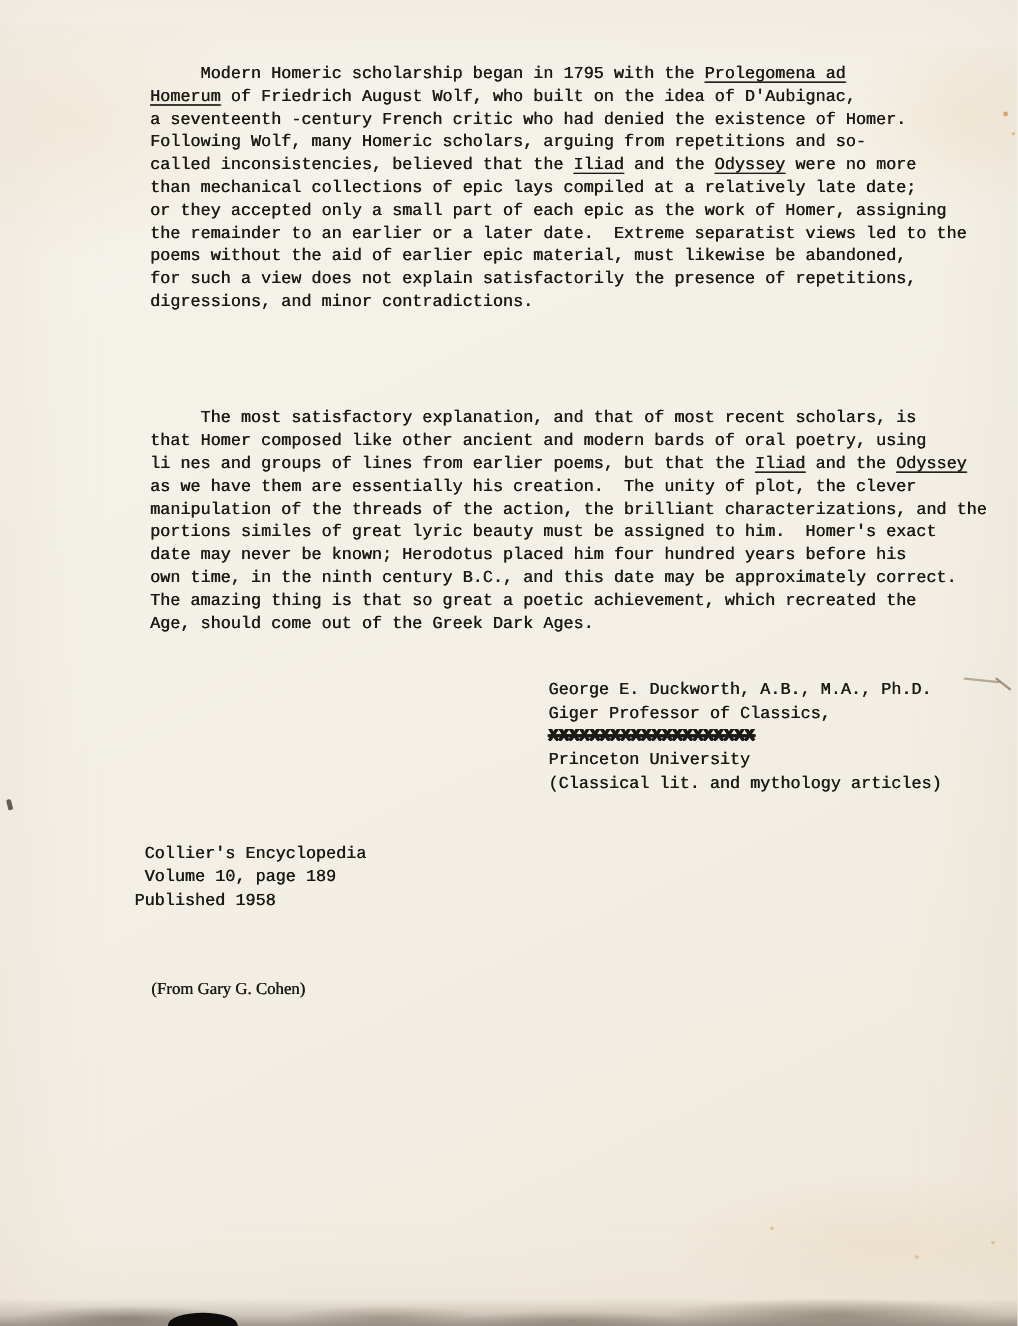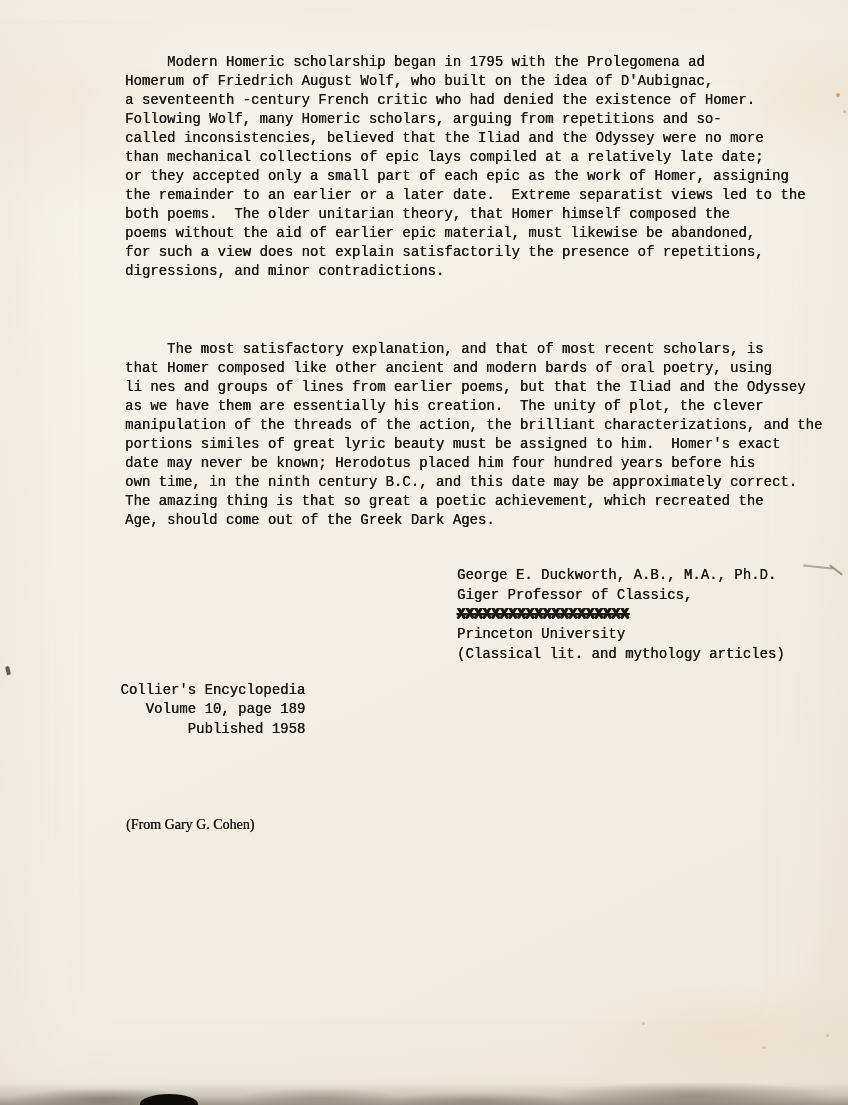--- a/index.html
+++ b/index.html
@@ -5,21 +5,21 @@
   html,body { margin:0; padding:0; }
   body {
     width:848px; height:1105px; position:relative; overflow:hidden;
     background: linear-gradient(155deg,#f6f3ec 0%,#f3efe6 55%,#efe8da 100%);
     font-family:"Liberation Mono","DejaVu Sans Mono",monospace;
     color:#1c1a17;
   }
   .vignette { position:absolute; inset:0; box-shadow: inset 0 0 90px rgba(190,170,130,.16); pointer-events:none; }
   .tblock { position:absolute; font-size:14px; line-height:19px; text-shadow:0.35px 0 0 currentColor; }
   .tline { white-space:pre; }
-  .u { text-underline-offset:3px; text-decoration-thickness:1.4px; }
+  .u { text-decoration:underline; text-underline-offset:3px; text-decoration-thickness:1.4px; }
   .struck {
     font-weight:bold; letter-spacing:0.2px;
     text-decoration:line-through; text-decoration-thickness:2px;
     text-shadow:0.8px 0 currentColor,-0.6px 0 currentColor,0 0.5px currentColor;
   }
   #sig-block { line-height:19.7px; }
   #source-block { line-height:19.4px; }
   
   .stain { position:absolute; pointer-events:none; }
   .stain-tl { left:0; top:20px; width:220px; height:200px;
@@ -73,21 +73,20 @@
 
 <div class="tblock" id="para1" style="left:125px; top:53px;">
     <div class="tline"><span>     Modern Homeric scholarship began in 1795 with the </span><span class="u">Prolegomena ad</span></div>
     <div class="tline"><span class="u">Homerum</span><span> of Friedrich August Wolf, who built on the idea of D'Aubignac,</span></div>
     <div class="tline"><span>a seventeenth -century French critic who had denied the existence of Homer.</span></div>
     <div class="tline"><span>Following Wolf, many Homeric scholars, arguing from repetitions and so-</span></div>
     <div class="tline"><span>called inconsistencies, believed that the </span><span class="u">Iliad</span><span> and the </span><span class="u">Odyssey</span><span> were no more</span></div>
     <div class="tline"><span>than mechanical collections of epic lays compiled at a relatively late date;</span></div>
     <div class="tline"><span>or they accepted only a small part of each epic as the work of Homer, assigning</span></div>
     <div class="tline"><span>the remainder to an earlier or a later date.  Extreme separatist views led to the</span></div>
-    <div class="tline"><span>both poems.  The older unitarian theory, that Homer himself composed the</span></div>
     <div class="tline"><span>poems without the aid of earlier epic material, must likewise be abandoned,</span></div>
     <div class="tline"><span>for such a view does not explain satisfactorily the presence of repetitions,</span></div>
     <div class="tline"><span>digressions, and minor contradictions.</span></div>
   </div>
 
 <div class="tblock" id="para2" style="left:125px; top:340px;">
     <div class="tline"><span>     The most satisfactory explanation, and that of most recent scholars, is</span></div>
     <div class="tline"><span>that Homer composed like other ancient and modern bards of oral poetry, using</span></div>
     <div class="tline"><span>li nes and groups of lines from earlier poems, but that the </span><span class="u">Iliad</span><span> and the </span><span class="u">Odyssey</span></div>
     <div class="tline"><span>as we have them are essentially his creation.  The unity of plot, the clever</span></div>
@@ -100,21 +99,21 @@
   </div>
 
 <div class="tblock" id="sig-block" style="left:457px; top:566px;">
     <div class="tline"><span>George E. Duckworth, A.B., M.A., Ph.D.</span></div>
     <div class="tline"><span>Giger Professor of Classics,</span></div>
     <div class="tline"><span class="struck">XXXXXXXXXXXXXXXXXXXX</span></div>
     <div class="tline"><span>Princeton University</span></div>
     <div class="tline"><span>(Classical lit. and mythology articles)</span></div>
   </div>
 
-<div class="tblock" id="source-block" style="left:112px; top:681px;text-align:right;">
+<div class="tblock" id="source-block" style="left:112px; top:703px;">
     <div class="tline"><span> Collier's Encyclopedia</span></div>
     <div class="tline"><span> Volume 10, page 189</span></div>
     <div class="tline"><span>Published 1958</span></div>
   </div>
 
 <div class="tblock" id="attribution" style="left:126px; top:815px;font-family:Liberation Serif, serif;">
   <div class="tline">(From Gary G. Cohen)</div>
 </div>
 
 <div class="stain bottom-band"></div>

